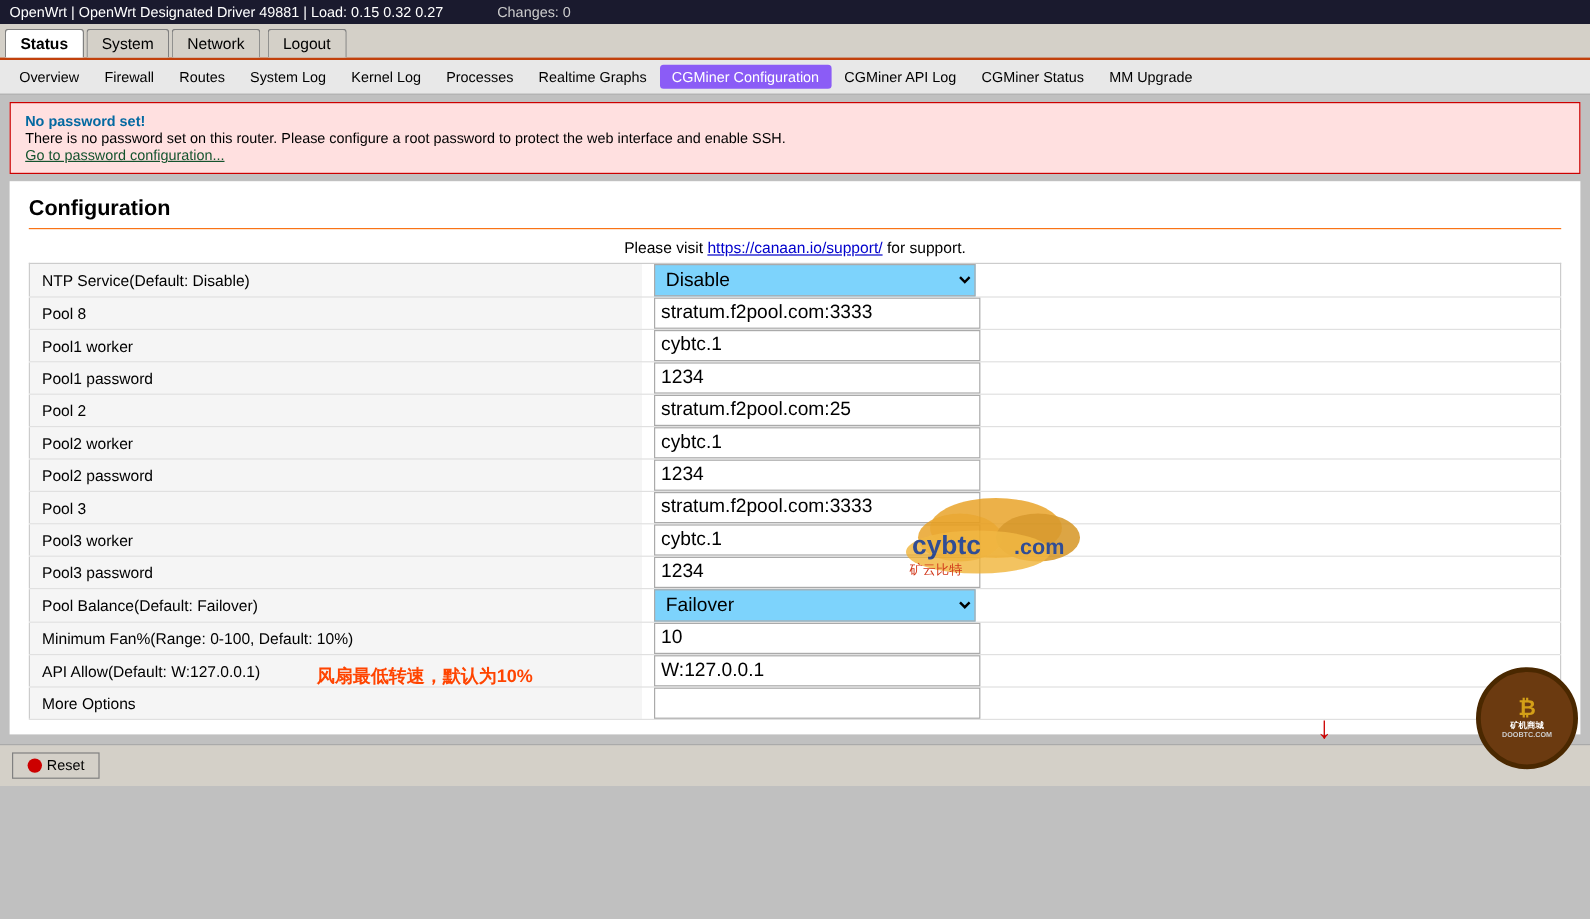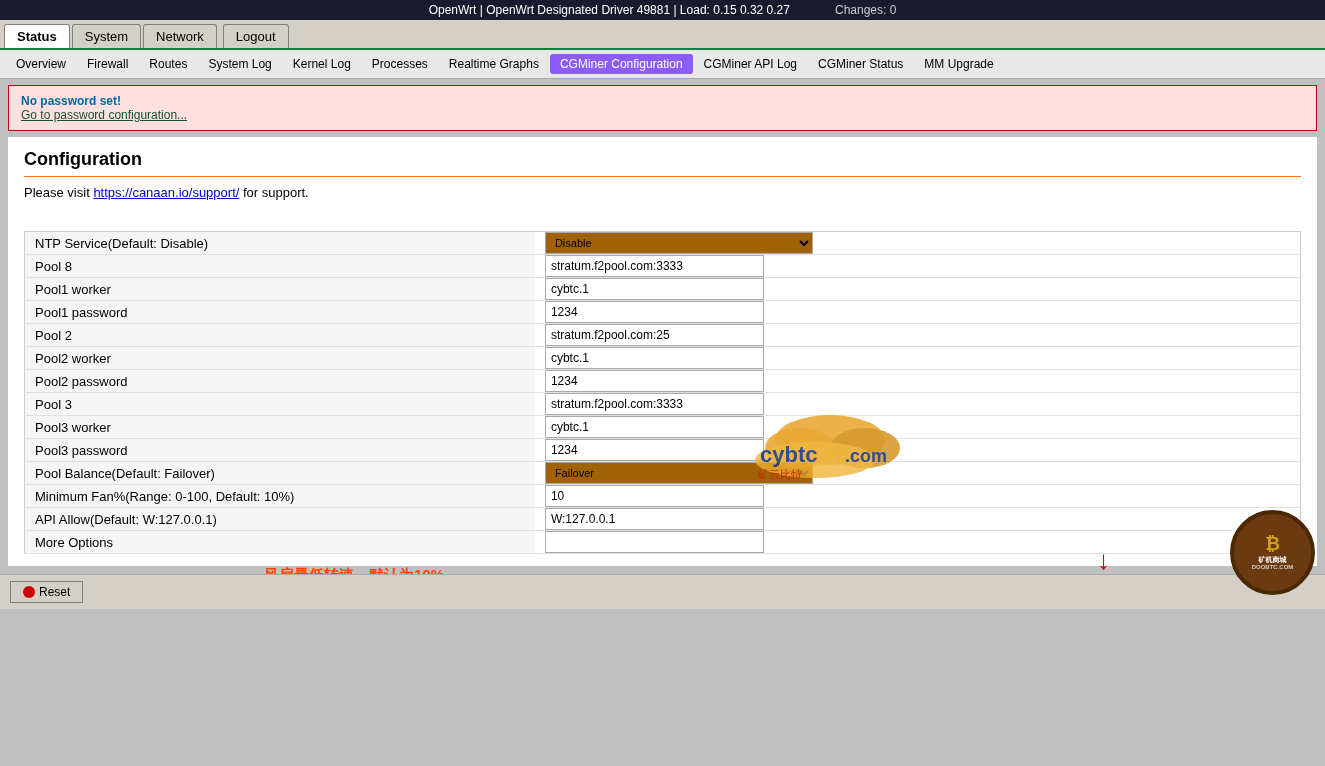--- a/index.html
+++ b/index.html
@@ -9,28 +9,28 @@
       background: #c0c0c0;
       color: #000;
     }
     
     .title-bar {
       background: #1a1a2e;
       color: #fff;
       font-size: 12px;
       padding: 3px 8px;
       display: flex;
-      justify-content: center;
+      justify-content: flex-start;
       align-items: center;
       gap: 45px;
     }
     
     .nav-tabs-container {
       background: #d4d0c8;
-      border-bottom: 2px solid #15803d;
+      border-bottom: 2px solid #c2410c;
       padding: 4px 4px 0;
       display: flex;
       gap: 2px;
     }
     .nav-tab {
       padding: 4px 12px;
       background: #d4d0c8;
       border: 1px solid #808080;
       border-bottom: none;
       cursor: pointer;
@@ -98,21 +98,22 @@
     }
     .page-title {
       font-size: 18px;
       font-weight: bold;
       margin-bottom: 8px;
       border-bottom: 1px solid #f97316;
       padding-bottom: 6px;
     }
     .support-text {
       font-size: 13px;
-      margin-bottom: 31px;
+      margin-bottom: 5px;
+      text-align: center;
     }
     .support-text a {
       color: #0000cc;
     }
     
     .config-table {
       width: 100%;
       border: 1px solid #ccc;
       border-collapse: collapse;
     }
@@ -125,32 +126,32 @@
     }
     .config-table td:first-child {
       width: 40%;
       background: #f5f5f5;
       font-size: 13px;
     }
     .config-table td:last-child {
       width: 60%;
     }
     .config-table input[type="text"] {
-      width: 219px;
+      width: 272px;
       padding: 3px 5px;
       border: 1px solid #aaa;
-      font-size: 12px;
+      font-size: 16px;
       background: #fff;
     }
     .config-table select {
       width: 268px;
       padding: 3px 5px;
       border: 1px solid #aaa;
-      font-size: 11px;
-      background: #a16207;
+      font-size: 16px;
+      background: #7dd3fc;
     }
     
     .bottom-bar {
       background: #d4d0c8;
       padding: 6px 10px;
       border-top: 1px solid #aaa;
       display: flex;
       align-items: center;
       gap: 8px;
       position: relative;
@@ -207,20 +208,21 @@
     <a class="sub-nav-item" href="#">Processes</a>
     <a class="sub-nav-item" href="#">Realtime Graphs</a>
     <a class="sub-nav-item active" href="#">CGMiner Configuration</a>
     <a class="sub-nav-item" href="#">CGMiner API Log</a>
     <a class="sub-nav-item" href="#">CGMiner Status</a>
     <a class="sub-nav-item" href="#">MM Upgrade</a>
   </div>
 
   <div class="warning-banner">
     <div class="title">No password set!</div>
+    <div>There is no password set on this router. Please configure a root password to protect the web interface and enable SSH.</div>
     <a href="#">Go to password configuration...</a>
   </div>
 
   <div class="main-content">
     <div class="page-title">Configuration</div>
     <div class="support-text">
       <span>Please visit </span><a href="#">https://canaan.io/support/</a><span> for support.</span>
     </div>
 
     <div style="position:relative;">

